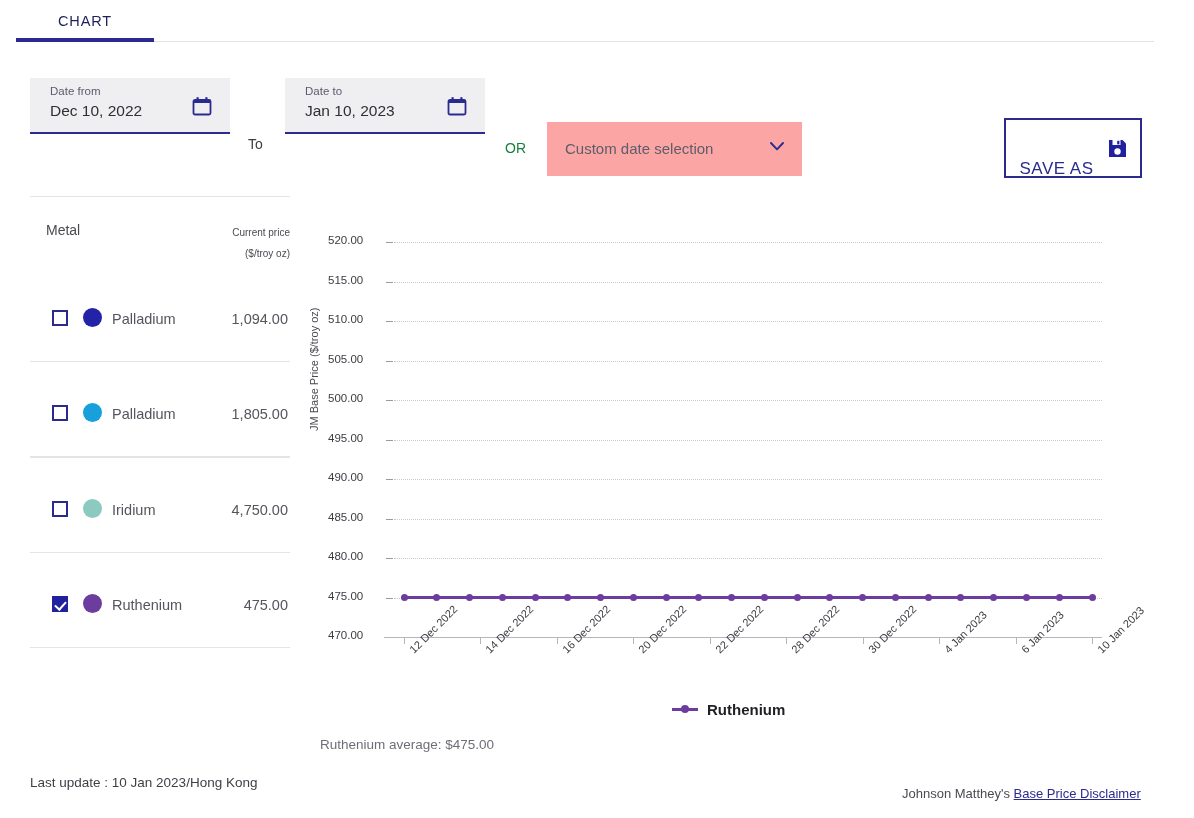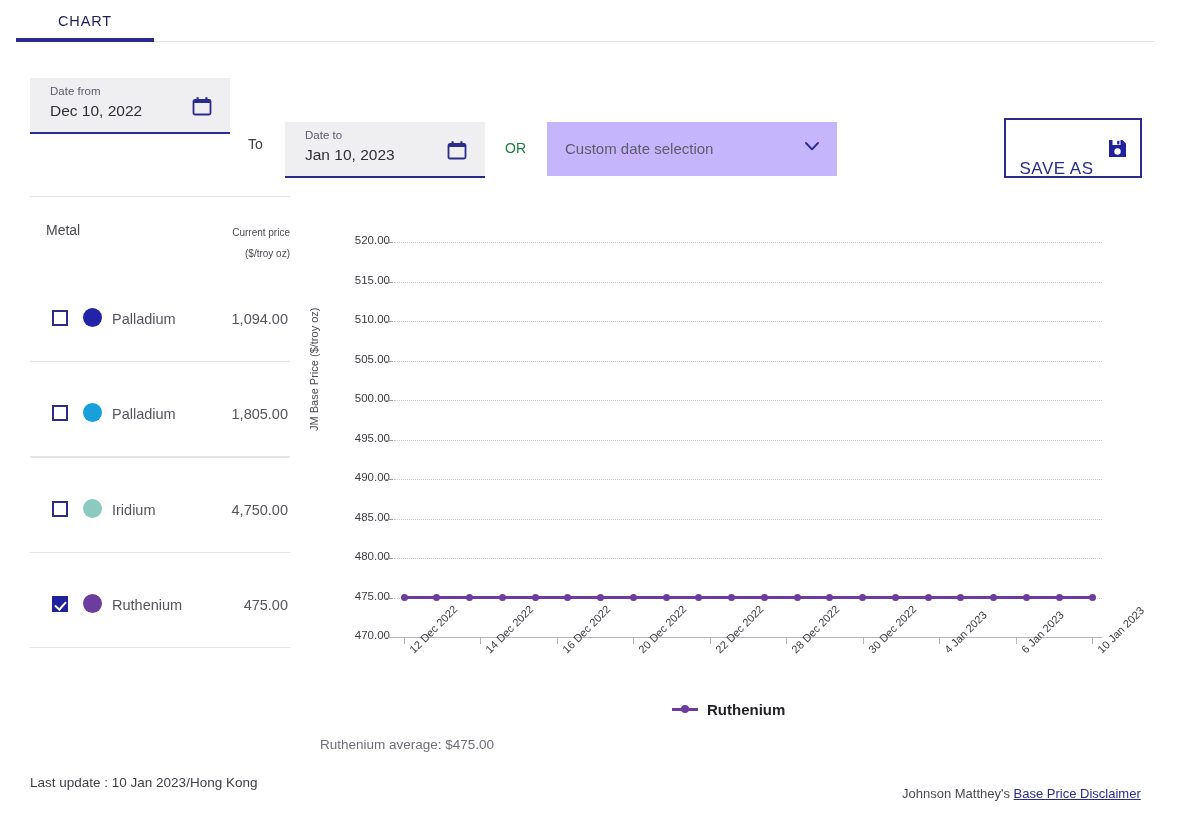--- a/index.html
+++ b/index.html
@@ -52,35 +52,35 @@
   }
   .datefield .dfvalue {
     position: absolute; left: 20px; top: 24px;
     font-size: 15.5px; color: #2f2f35;
   }
   .cal-icon {
     position: absolute; right: 18px; top: 18px;
     width: 20px; height: 20px;
   }
   .df-from { left: 30px; width: 200px; }
-  .df-to   { left: 285px; width: 200px; margin-top: 44px; }
+  .df-to   { left: 285px; width: 200px; }
 
   .to-label {
     position: absolute; left: 248px; top: 94px;
     font-size: 14px; color: #3d3d45;
   }
   .or-label {
     position: absolute; left: 505px; top: 98px;
     font-size: 14px; color: #15803d;
   }
 
   .customsel {
     position: absolute; left: 547px; top: 80px;
-    width: 290px; height: 54px;
-    background: #c4b5fd;
+    width: 255px; height: 54px;
+    background: #fca5a5;
     cursor: pointer;
   }
   .customsel .cs-text {
     position: absolute; left: 18px; top: 18px;
     font-size: 15px; color: #5d5d6a;
   }
   .chev {
     position: absolute; right: 18px; top: 20px;
     width: 14px; height: 9px;
   }
@@ -155,21 +155,21 @@
     position: absolute;
     left: -4px; top: 235px;
     transform: rotate(-90deg);
     transform-origin: left top;
     font-size: 11px; color: #4a4a52;
     white-space: nowrap;
   }
   .ytick {
     position: absolute;
     right: 0; width: 62px;
-    text-align: right;
+    text-align: left;
     font-size: 11.5px; color: #3b3b42;
   }
   .ytick-wrap { position: absolute; left: 16px; top: 0; width: 62px; }
 
   .grid { position: absolute; left: 82px; top: 0; width: 708px; }
   .gridline {
     position: absolute; left: 0; width: 708px; height: 0;
     border-top: 1px dotted #c9c9ce;
   }
   .tickdash {

